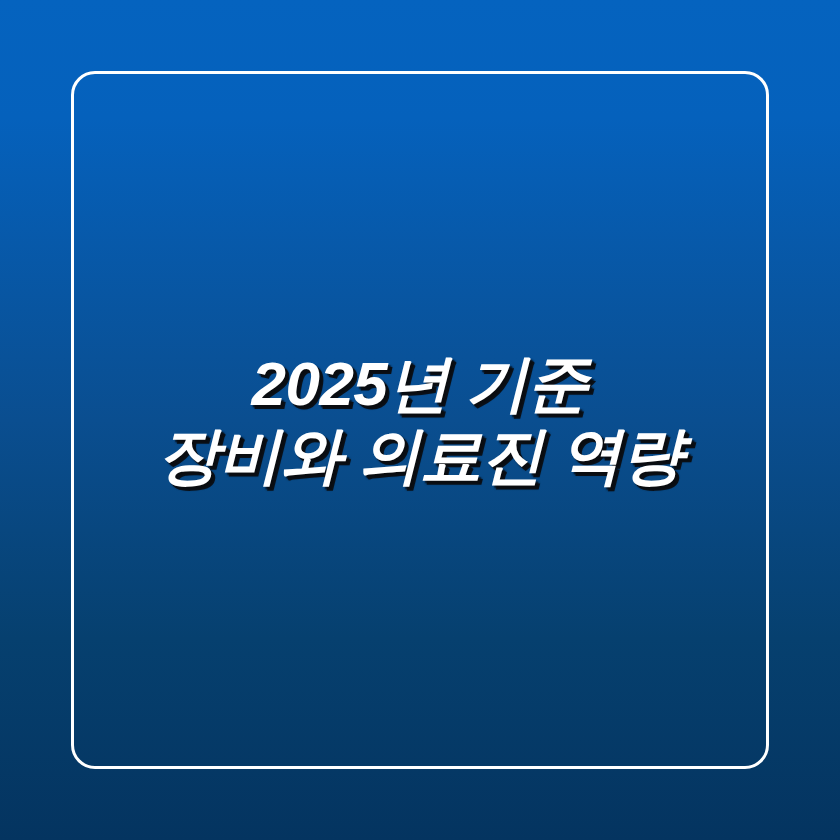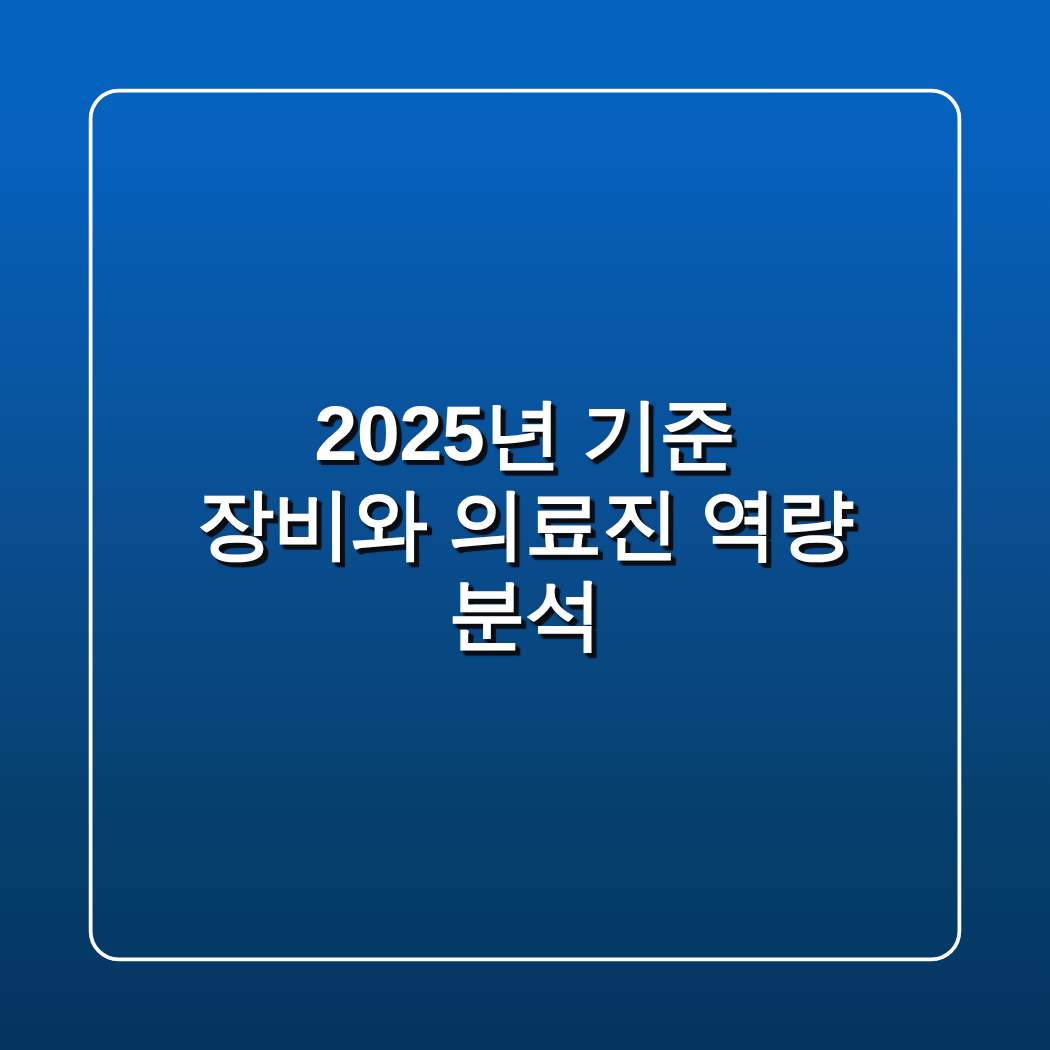--- a/index.html
+++ b/index.html
@@ -44,20 +44,21 @@
     left: 0;
     right: 0;
     top: 0;
     height: 840px;
     display: flex;
     flex-direction: column;
     align-items: center;
     justify-content: center;
     padding: 0 86px;
     box-sizing: border-box;
+    font-style: italic;
   }
 
   .line {
     display: block;
     width: 100%;
     text-align: center;
     color: #ffffff;
     font-size: 62px;
     line-height: 72px;
     font-weight: 700;
@@ -72,16 +73,15 @@
 </head>
 <body>
 
 <div id="poster">
 
   <div id="frame"></div>
 
   <div id="headline">
     <span class="line">2025년 기준</span>
     <span class="line">장비와 의료진 역량</span>
-    <span class="line">분석</span>
   </div>
 
 </div>
 
 </body></html>

